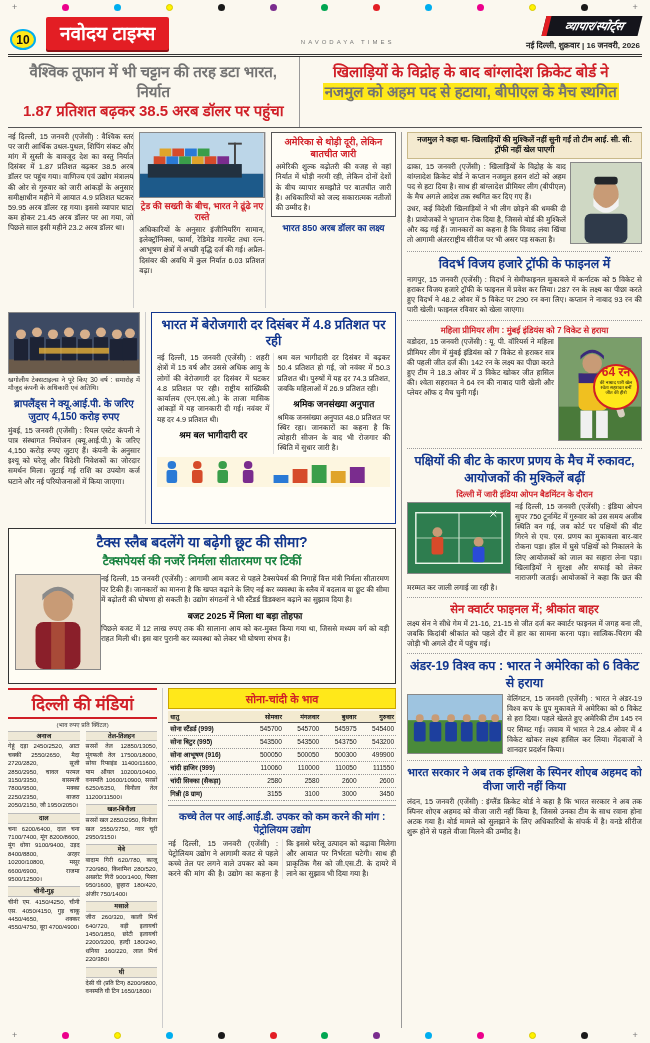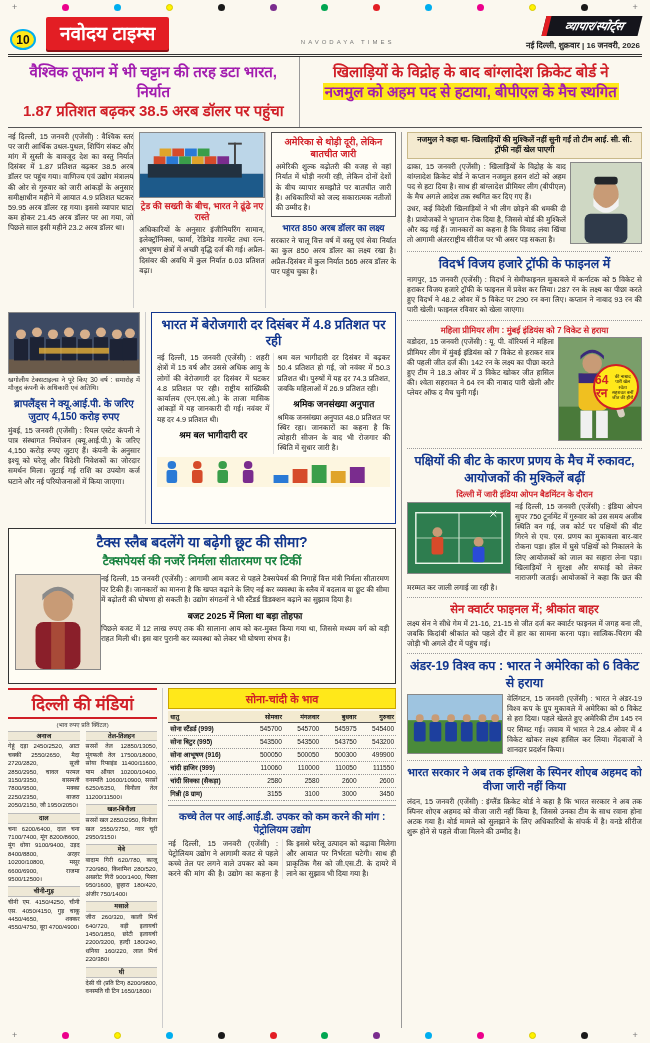--- a/index.html
+++ b/index.html
@@ -15,21 +15,21 @@
   .mastmid{flex:1;text-align:center;font-size:6px;letter-spacing:3px;color:#777;padding-bottom:5px}
   .mastright{text-align:right;white-space:nowrap}
   .sectab{display:inline-block;background:#15151c;color:#fff;font-weight:bold;font-style:italic;font-size:11.5px;padding:2px 16px 3px;transform:skewX(-14deg);border-left:5px solid #e31e24}
   .edition{font-size:8px;color:#222;margin-top:3px;font-weight:bold}
   .hlrow{display:flex;border-bottom:1.5px solid #555;flex:0 0 auto}
   .hl{padding:5px 6px 6px}
   .hl h1{font-size:15px;line-height:1.3;text-align:center;font-weight:800}
   .hl h1 span{display:block}
   .hl-left{width:46%;border-right:1px solid #999}
   .hl-right{width:54%}
-  .blue{color:#a21caf}.red{color:#d01f27}
+  .blue{color:#737373}.red{color:#d01f27}
   .hilite{background:#ffe81a;display:inline !important;padding:0 2px}
   .content{display:flex;flex:1;padding-top:4px;overflow:hidden}
   .biz{width:62%;padding-right:5px;display:flex;flex-direction:column;overflow:hidden}
   .sports{width:38%;border-left:1px solid #999;padding-left:5px;overflow:hidden}
   .bodytxt{font-size:7.3px;line-height:1.4;text-align:justify;color:#161616}
   .r1{display:flex;gap:0;height:176px;overflow:hidden;margin-bottom:4px;flex:0 0 auto}
   .r1>.c{flex:1;min-width:0}
   .r1 .c+.c{border-left:1px solid #ccc;padding-left:5px}
   .r2{display:flex;gap:5px;height:212px;overflow:hidden;margin-bottom:4px;flex:0 0 auto}
   .r2 .c1{width:34%;min-width:0}
@@ -64,21 +64,21 @@
   .crudehead{color:#12368e;font-weight:bold;font-size:10px;line-height:1.3;text-align:center;margin:4px 0 3px;border-top:1px solid #999;padding-top:4px}
   .art{border-bottom:1px dotted #999;padding-bottom:4px;margin-bottom:4px;overflow:hidden}
   .kicker-red{color:#d01f27;font-weight:bold;font-size:8.3px;text-align:center;line-height:1.3;margin-bottom:2px}
   .sphead{color:#12368e;font-weight:800;font-size:12.5px;line-height:1.3;text-align:center;margin-bottom:3px}
   .redhead-b{color:#d01f27;font-weight:800;font-size:11.5px;text-align:center;margin-bottom:2px;line-height:1.25}
   .bgkicker{font-weight:bold;font-size:7.8px;background:#f4ead0;border:1px solid #c9b98a;padding:2px 3px;text-align:center;line-height:1.35;margin-bottom:3px;color:#111}
   .photo{background:#ddd;position:relative;overflow:hidden;border:1px solid #888}
   .photo svg{display:block;width:100%;height:100%}
   .floatR{float:right;margin:0 0 3px 4px}
   .floatL{float:left;margin:0 4px 2px 0}
-  .badge{position:absolute;right:2px;top:26px;width:46px;height:46px;border-radius:50%;background:#ffe81a;border:2px solid #d01f27;display:flex;flex-direction:row;align-items:center;text-align:center;z-index:2}
+  .badge{position:absolute;right:2px;top:26px;width:46px;height:46px;border-radius:50%;background:#ffe81a;border:2px solid #d01f27;display:flex;flex-direction:column;align-items:center;text-align:center;z-index:2}
   .badge .n{font-weight:800;font-size:12px;color:#d01f27;line-height:1.1}
   .badge .t{font-size:4.6px;line-height:1.15;color:#111;padding:0 3px}
   .clear{clear:both}
 </style>
 </head>
 <body>
 
 <div class="sheet">
 
   <div class="regrow">
@@ -150,21 +150,20 @@
           </div>
           <div class="subhead-red">ट्रेड की सख्ती के बीच, भारत ने ढूंढे नए रास्ते</div>
           <div class="bodytxt">अधिकारियों के अनुसार इंजीनियरिंग सामान, इलेक्ट्रॉनिक्स, फार्मा, रेडिमेड गारमेंट तथा रत्न-आभूषण क्षेत्रों में अच्छी वृद्धि दर्ज की गई। अप्रैल-दिसंबर की अवधि में कुल निर्यात 6.03 प्रतिशत बढ़ा।</div>
         </div>
         <div class="c">
           <div class="box">
             <div class="boxhead-red">अमेरिका से थोड़ी दूरी, लेकिन बातचीत जारी</div>
             <div class="bodytxt">अमेरिकी शुल्क बढ़ोतरी की वजह से वहां निर्यात में थोड़ी नरमी रही, लेकिन दोनों देशों के बीच व्यापार समझौते पर बातचीत जारी है। अधिकारियों को जल्द सकारात्मक नतीजों की उम्मीद है।</div>
           </div>
           <div class="subhead-b">भारत 850 अरब डॉलर का लक्ष्य</div>
-          <div class="bodytxt">सरकार ने चालू वित्त वर्ष में वस्तु एवं सेवा निर्यात का कुल 850 अरब डॉलर का लक्ष्य रखा है। अप्रैल-दिसंबर में कुल निर्यात 565 अरब डॉलर के पार पहुंच चुका है।</div>
         </div>
       </div>
 
       <div class="r2">
         <div class="c1">
           <div class="photo" style="height:62px">
             <svg viewBox="0 0 130 62" preserveAspectRatio="none">
               <rect width="130" height="62" fill="#3d4a63"></rect>
                 <rect y="48" width="130" height="14" fill="#6a5a4a"></rect>
               <g fill="#d8b08c">

